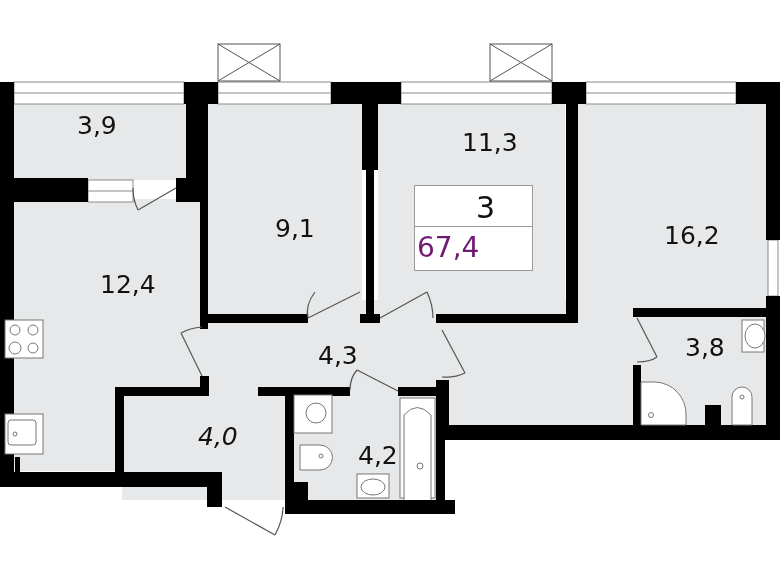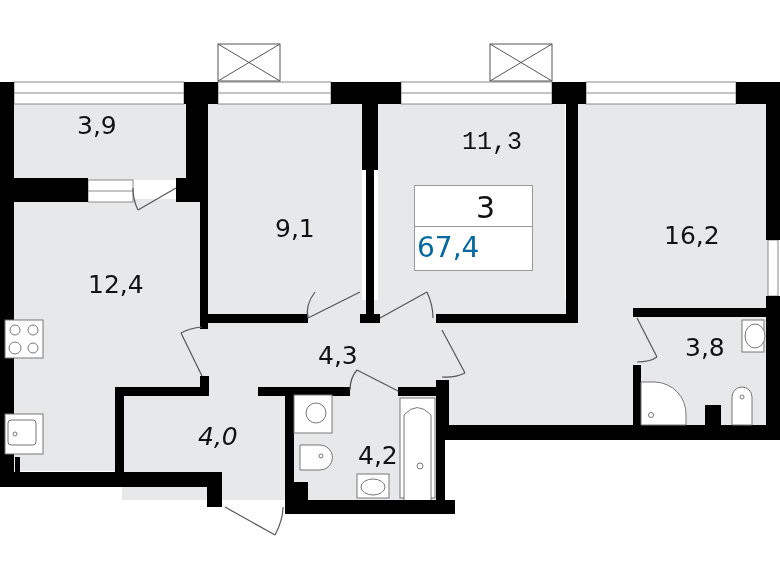--- a/index.html
+++ b/index.html
@@ -1,21 +1,21 @@
 <!DOCTYPE html>
 <html><head>
   <meta charset="utf-8">
   <style>
     html, body { margin: 0; padding: 0; background: #ffffff; }
     body { width: 780px; height: 580px; overflow: hidden; position: relative; font-family: "DejaVu Sans", sans-serif; }
     svg { position: absolute; left: 0; top: 0; }
     .label { position: absolute; font-family: "DejaVu Sans", sans-serif; color: #111; font-size: 25px; line-height: 1; white-space: nowrap; }
     .summary-box { position: absolute; left: 414px; top: 185px; width: 119px; height: 86px; background: #fff; border: 1px solid #9a9a9a; box-sizing: border-box; }
     .summary-rooms { position: absolute; left: 0; top: 0; width: 100%; height: 41px; border-bottom: 1px solid #9a9a9a; font-size: 30px; text-align: center; line-height: 44px; padding-left: 24px; box-sizing: border-box; color: #111; }
-    .summary-area { position: absolute; left: 2px; top: 44px; font-size: 28px; line-height: 36px; color: #0369a1; }
+    .summary-area { position: absolute; left: 2px; top: 44px; font-size: 28px; line-height: 36px; color: #701a75; }
   </style>
 </head>
 <body>
 
 <svg width="780" height="580" viewBox="0 0 780 580" xmlns="http://www.w3.org/2000/svg">
 
   <g fill="#e6e8e9">
     <rect x="13" y="104" width="173" height="76"></rect>
     <rect x="5" y="199" width="197" height="272"></rect>
     <rect x="207" y="104" width="155" height="210"></rect>
@@ -156,23 +156,23 @@
       <circle cx="651" cy="415" r="2.5"></circle>
     </g>
     <g>
       <path d="M732 425 V397 A10 10 0 0 1 752 397 V425 Z"></path>
       <circle cx="742" cy="397" r="2"></circle>
     </g>
   </g>
 </svg>
 
 <div class="label" style="left:77px;top:113px;">3,9</div>
-<div class="label" style="left:88px;top:272px;text-align:center;">12,4</div>
+<div class="label" style="left:100px;top:272px;text-align:center;">12,4</div>
 <div class="label" style="left:275px;top:198px;margin-top:18px;">9,1</div>
-<div class="label" style="left:462px;top:130px;font-family:Liberation Mono, monospace;">11,3</div>
+<div class="label" style="left:462px;top:130px;">11,3</div>
 <div class="label" style="left:664px;top:198px;margin-top:25px;">16,2</div>
 <div class="label" style="left:318px;top:343px;">4,3</div>
 <div class="label" style="left:198px;top:424px;font-style:italic;">4,0</div>
 <div class="label" style="left:358px;top:427px;margin-top:16px;">4,2</div>
 <div class="label" style="left:685px;top:335px;text-align:center;">3,8</div>
 
 <div class="summary-box">
   <div class="summary-rooms">3</div>
   <div class="summary-area">67,4</div>
 </div>

